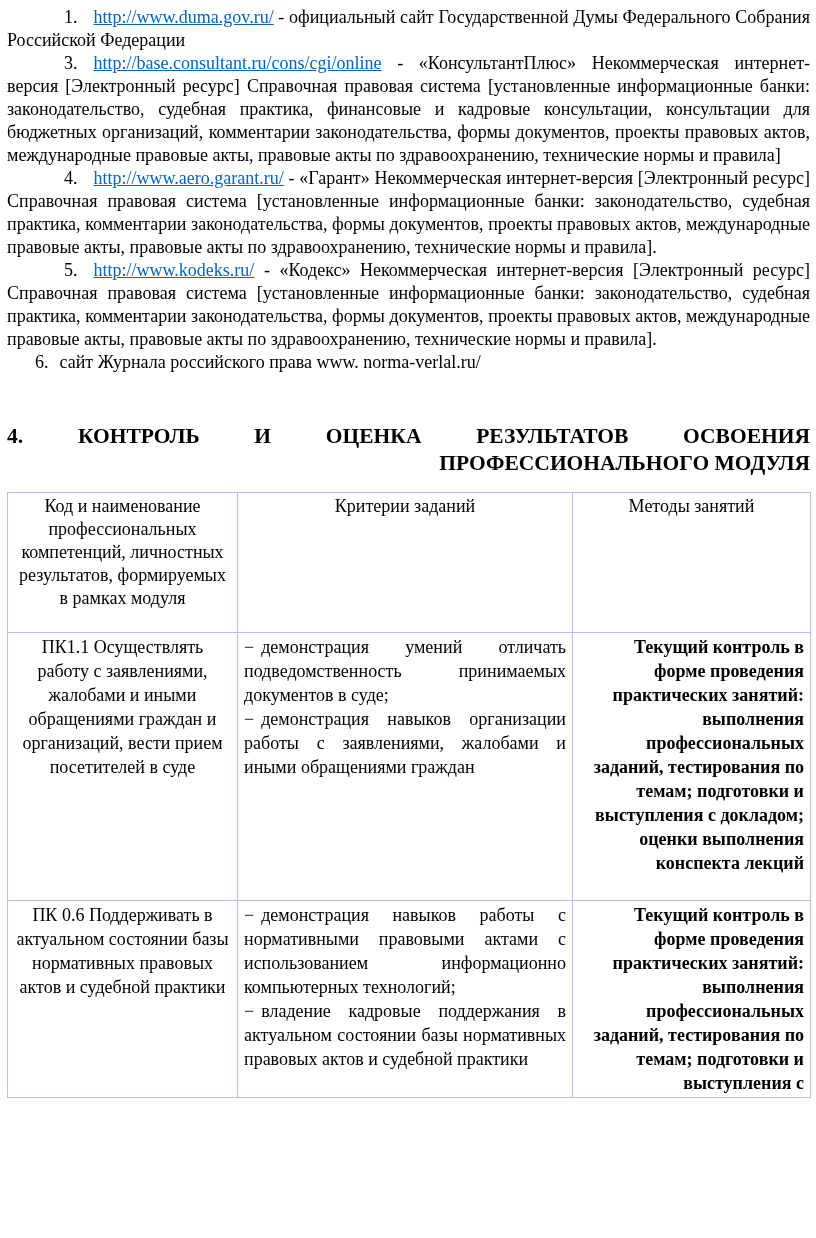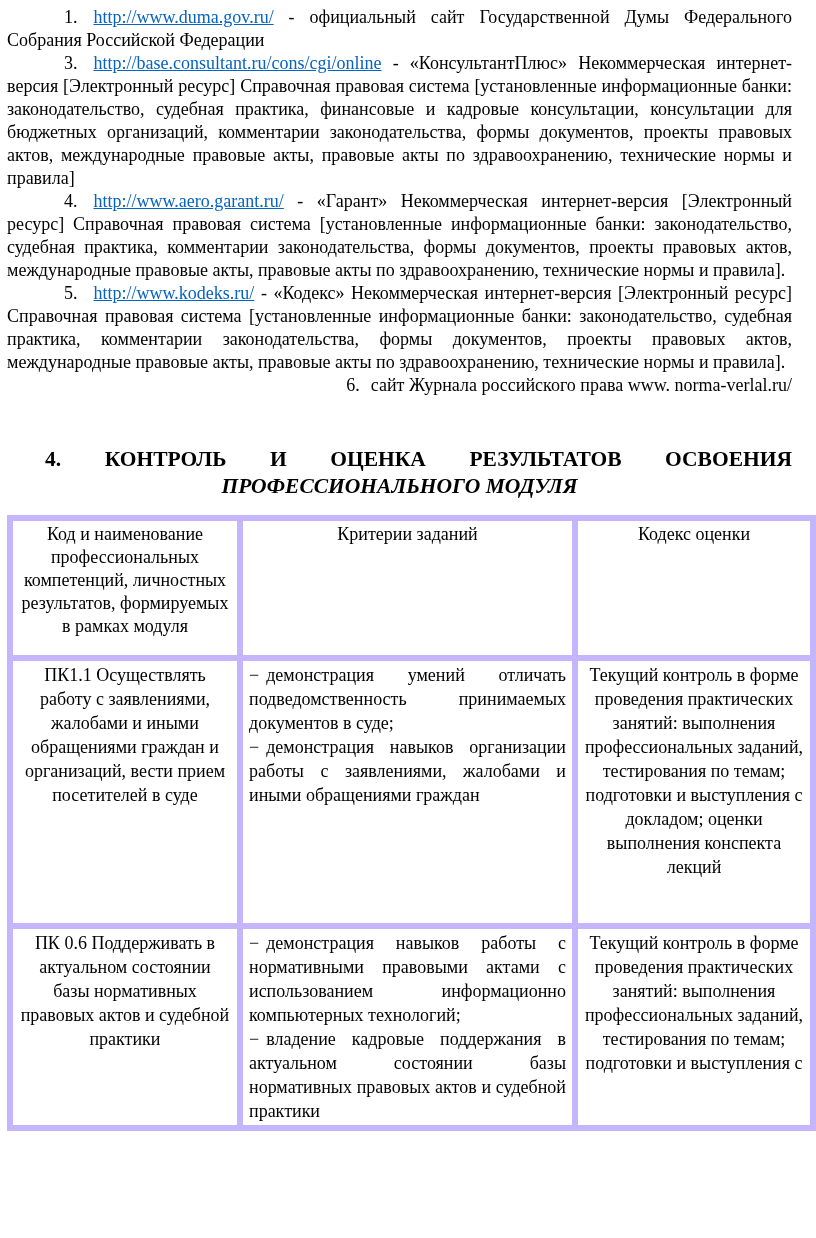--- a/index.html
+++ b/index.html
@@ -5,92 +5,92 @@
   * { box-sizing: border-box; }
   html, body { margin: 0; padding: 0; }
   body {
     width: 816px;
     height: 1238px;
     overflow: hidden;
     background: #ffffff;
     color: #000000;
     font-family: "Liberation Serif", "DejaVu Serif", serif;
   }
-  .page { padding: 6px 24px 0 7px; }
+  .page { padding: 6px 6px 0 7px; }
 
   
   .li {
     margin: 0;
     font-size: 18px;
     line-height: 23px;
     text-align: justify;
     text-indent: 57px;
   }
   .li .num { padding-right: 16px; }
 
   
   .li2 {
     margin: 0;
     font-size: 18px;
     line-height: 23px;
-    text-align: right;
+    text-align: left;
     text-indent: 28px;
   }
   .li2 .num { padding-right: 11px; }
 
   .link {
     color: var(--link-color, #0563C1);
     text-decoration: underline;
     cursor: pointer;
   }
 
   .heading {
     margin: 49px 0 0 0;
     font-size: 21.5px;
     font-weight: bold;
     line-height: 27px;
   }
-  .heading .hl1 { display: block; text-align: justify; text-align-last: justify; margin-left: 38px; }
-  .heading .hl2 { display: block; text-align: center; font-style: italic; }
+  .heading .hl1 { display: block; text-align: justify; text-align-last: justify; }
+  .heading .hl2 { display: block; text-align: right; }
 
   .tbl {
     margin-top: 15px;
     border-collapse: collapse;
     table-layout: fixed;
     width: 803px;
     font-size: 18px;
   }
   .tbl col.c1 { width: 230px; }
   .tbl col.c2 { width: 335px; }
   .tbl col.c3 { width: 238px; }
   .tbl td {
-    border: 6px solid #c4b5fd;
+    border: 1px solid #c4b5fd;
     vertical-align: top;
     padding: 2px 6px;
   }
   .hcell {
     text-align: center;
     line-height: 23px;
     height: 140px;
     padding-top: 3px;
   }
   .row1 td { height: 268px; }
   .code {
     line-height: 24px;
     text-align: center;
     padding: 3px 6px 2px 7px;
   }
   .crit-cell { padding: 3px 7px 2px 10px; }
   .crit { text-align: justify; line-height: 24px; }
   .dash { padding-right: 7px; }
   .methods {
-    font-weight: normal;
+    font-weight: bold;
     line-height: 24px;
     padding: 3px 26px 2px 8px;
-    text-align: center;
+    text-align: right;
   }
 </style>
 </head>
 <body>
 
 <div class="page">
 
   <p class="li"><span class="num">1.</span><a class="link">http://www.duma.gov.ru/</a><span> - официальный сайт Государственной Думы Федерального Собрания Российской Федерации</span></p>
 
 
@@ -112,21 +112,21 @@
   <table class="tbl">
     <colgroup>
         <col class="c1">
         <col class="c2">
         <col class="c3">
       </colgroup>
     <tbody>
       <tr>
         <td class="hcell">Код и наименование профессиональных компетенций, личностных результатов, формируемых в рамках модуля</td>
         <td class="hcell">Критерии заданий</td>
-        <td class="hcell">Кодекс оценки</td>
+        <td class="hcell">Методы занятий</td>
       </tr>
       <tr class="row1">
         <td class="code">ПК1.1 Осуществлять работу с заявлениями, жалобами и иными обращениями граждан и организаций, вести прием посетителей в суде</td>
         <td class="crit-cell">
           <div class="crit"><span class="dash">−</span><span>демонстрация умений отличать подведомственность принимаемых документов в суде;</span></div>
           <div class="crit"><span class="dash">−</span><span>демонстрация навыков организации работы с заявлениями, жалобами и иными обращениями граждан</span></div>
         </td>
         <td class="methods">Текущий контроль в форме проведения практических занятий: выполнения профессиональных заданий, тестирования по темам; подготовки и выступления с докладом; оценки выполнения конспекта лекций</td>
       </tr>
       <tr class="row2">

